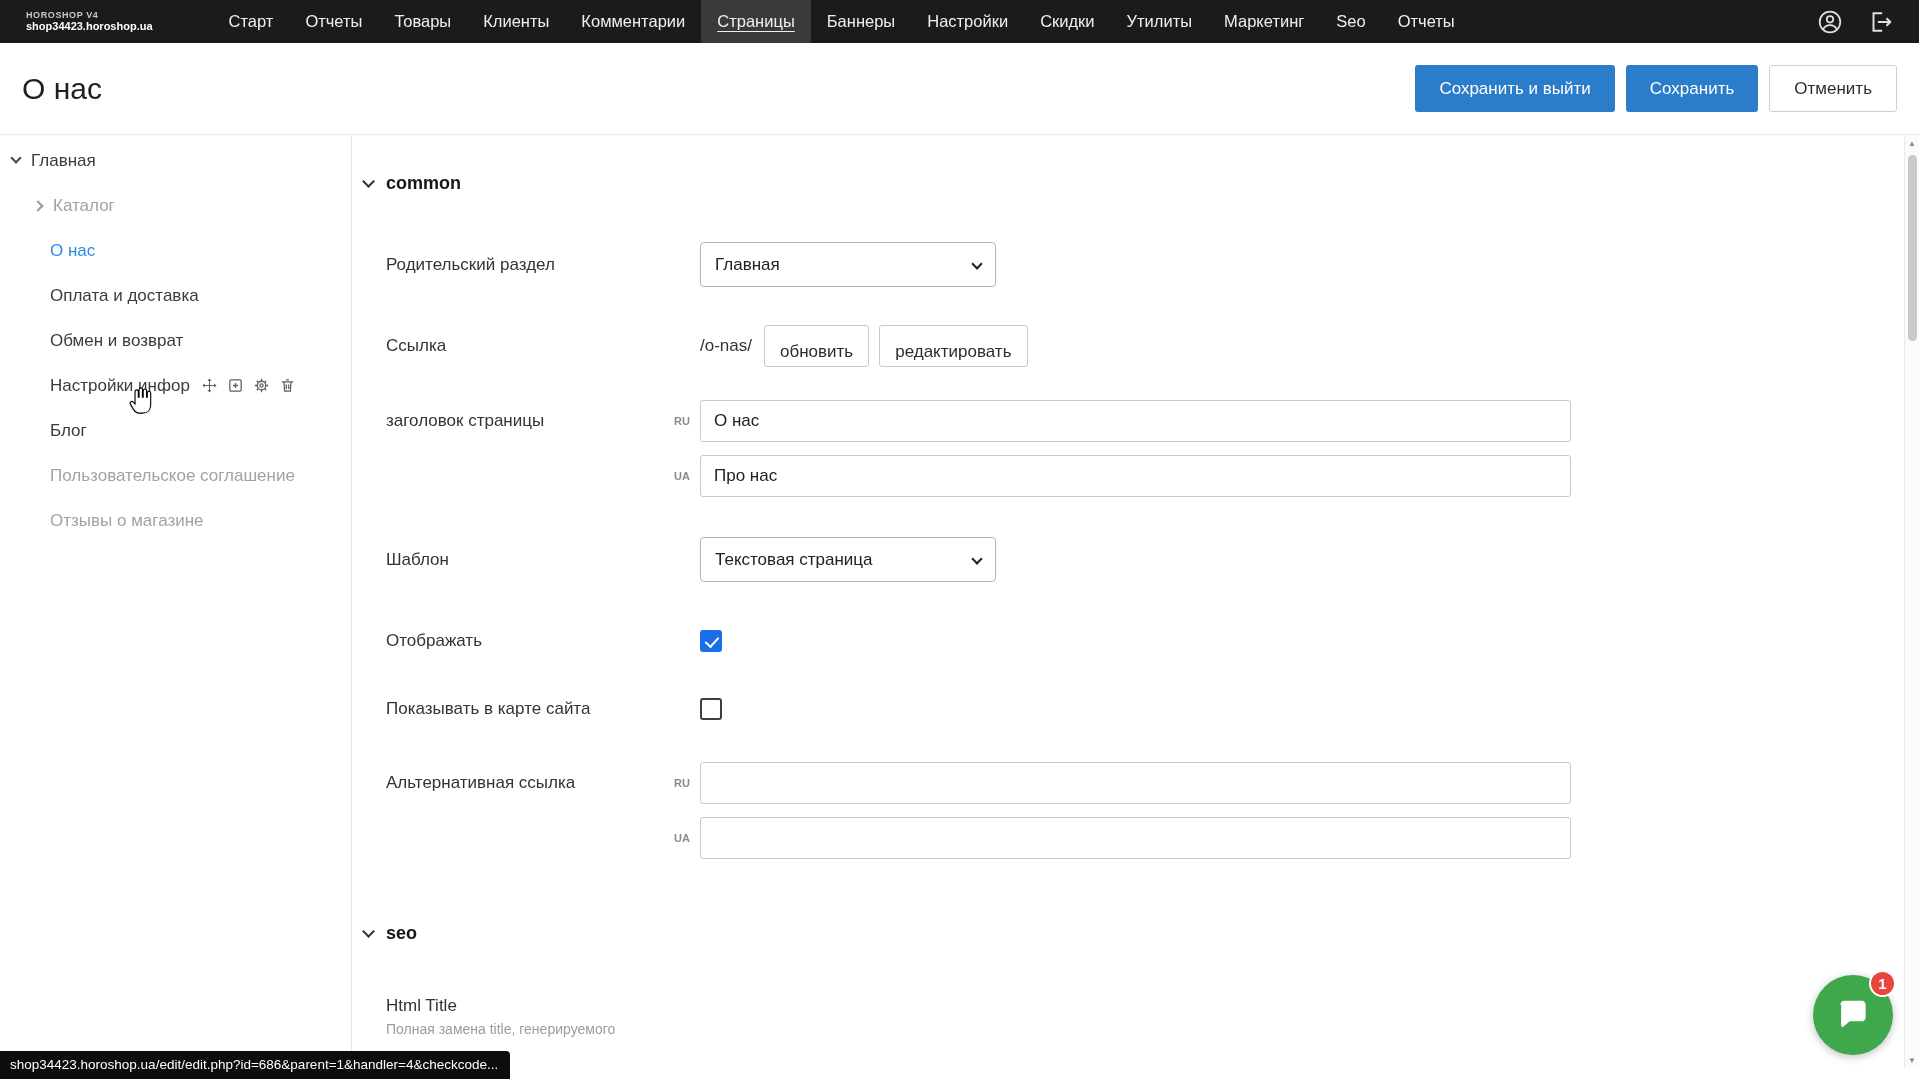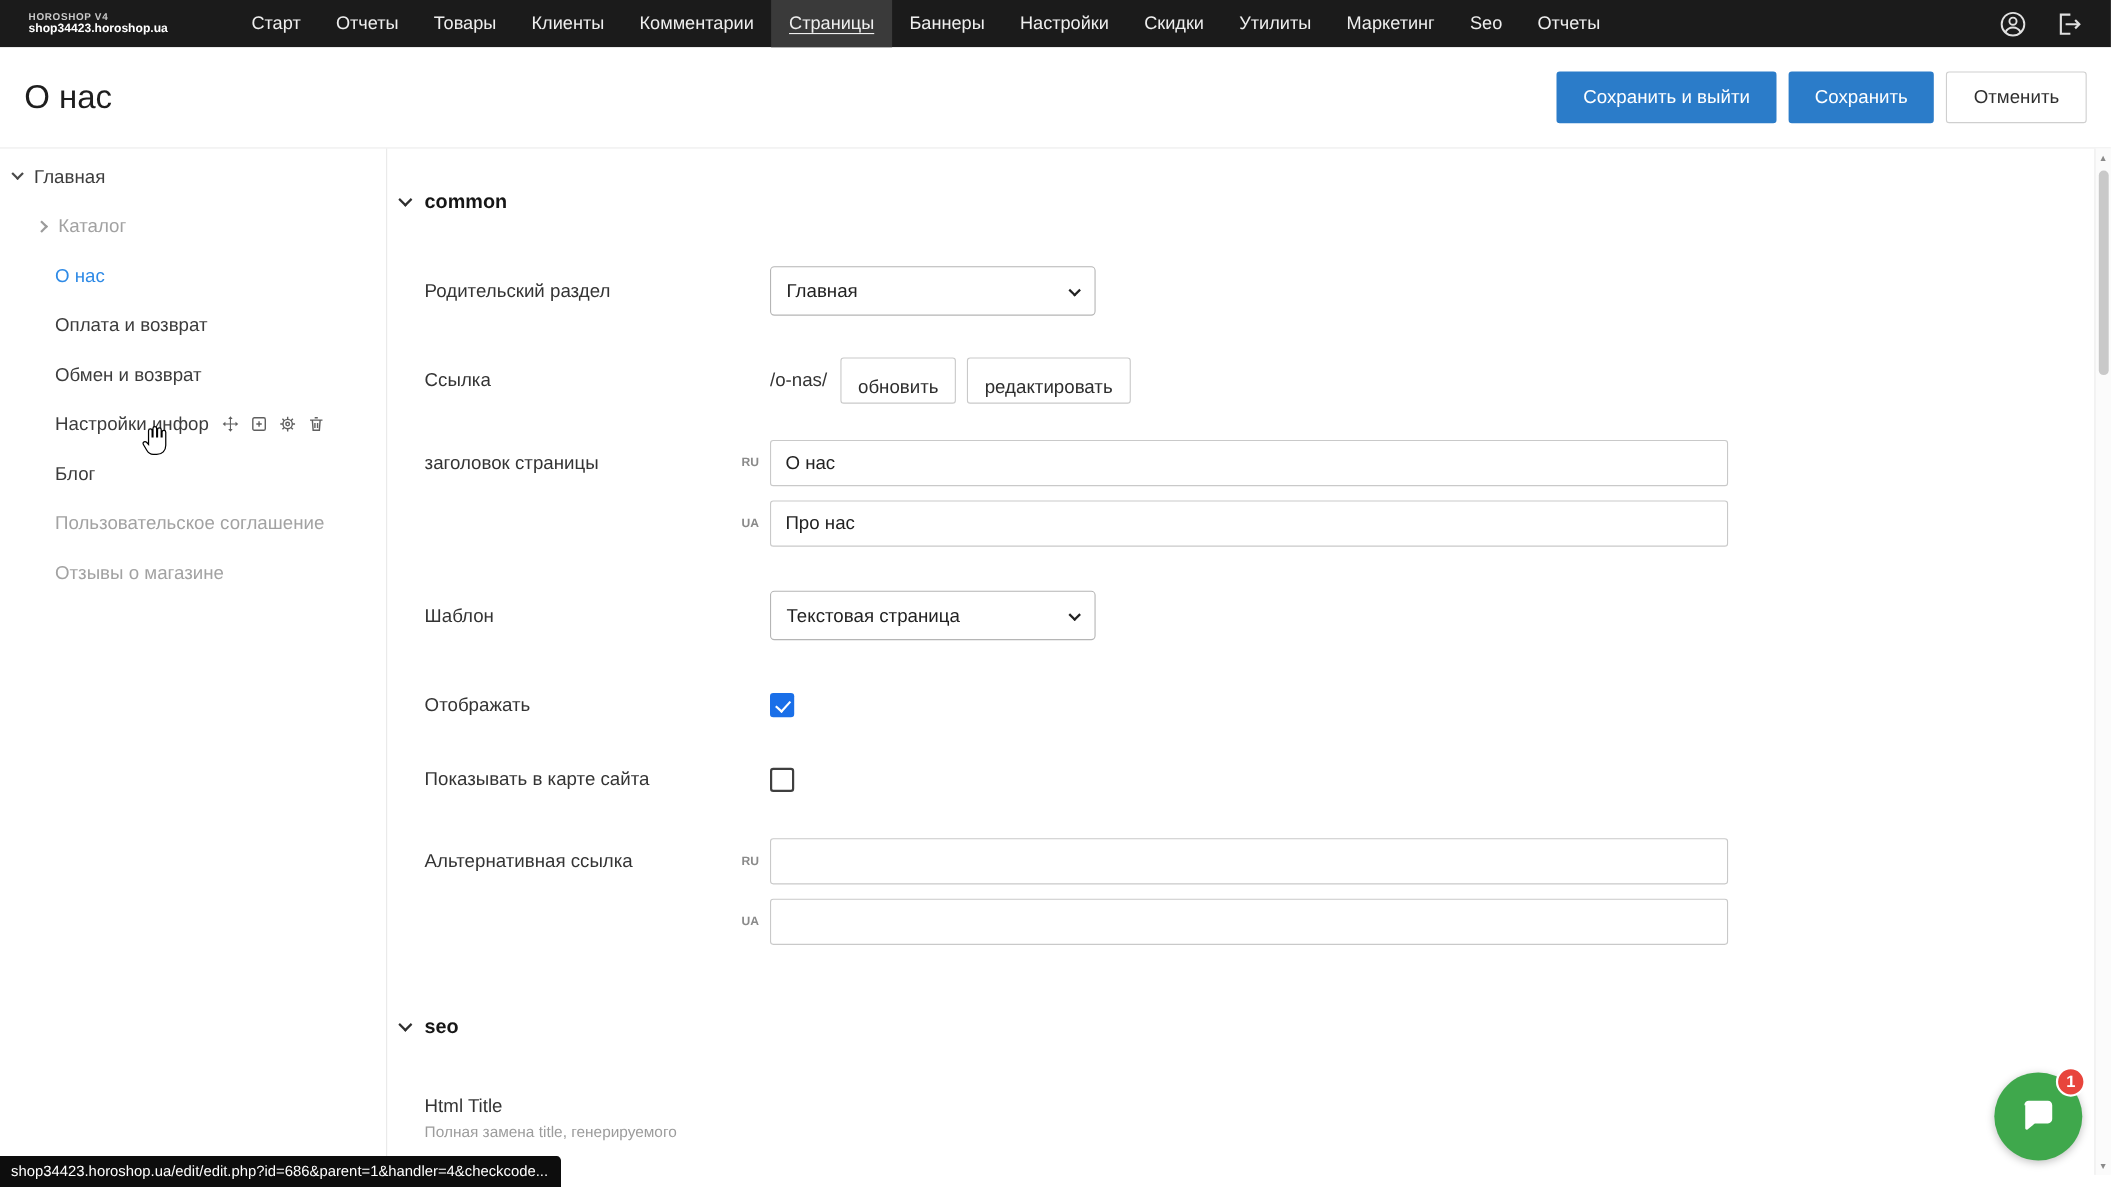--- a/index.html
+++ b/index.html
@@ -149,21 +149,21 @@
         <span>Главная</span>
       </div>
       <div class="tree-row child has-arrow muted">
         <i class="chv right"></i>
         <span>Каталог</span>
       </div>
       <div class="tree-row child selected">
         <span>О нас</span>
       </div>
       <div class="tree-row child">
-        <span>Оплата и возврат</span>
+        <span>Оплата и доставка</span>
       </div>
       <div class="tree-row child">
         <span>Обмен и возврат</span>
       </div>
       <div class="tree-row child">
         <span>Настройки инфор</span>
         <span class="row-icons">
           <svg viewBox="0 0 24 24" fill="currentColor">
             <path d="M12 2l2.8 3.5h-5.6z"></path>
               <path d="M12 22l2.8-3.5h-5.6z"></path>

